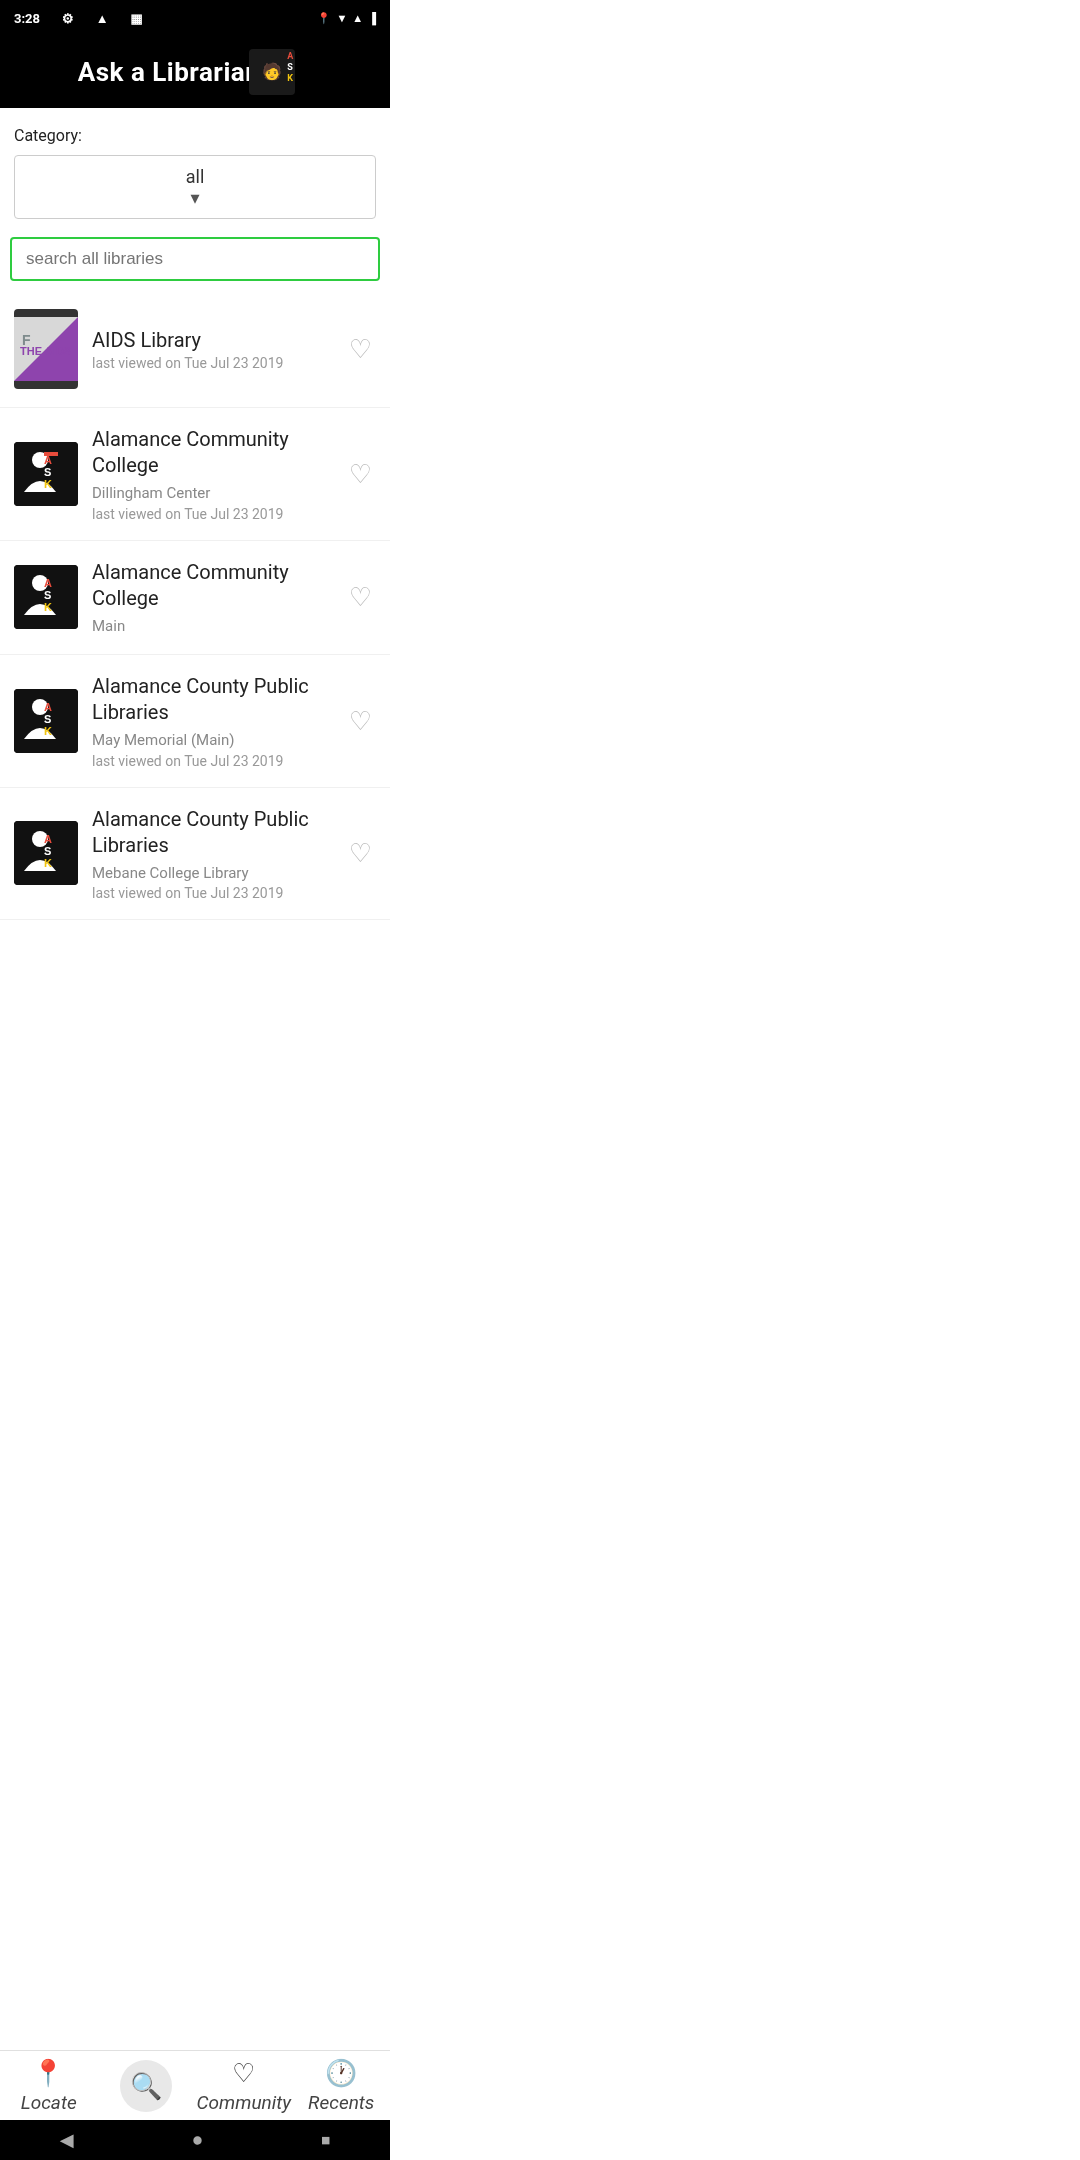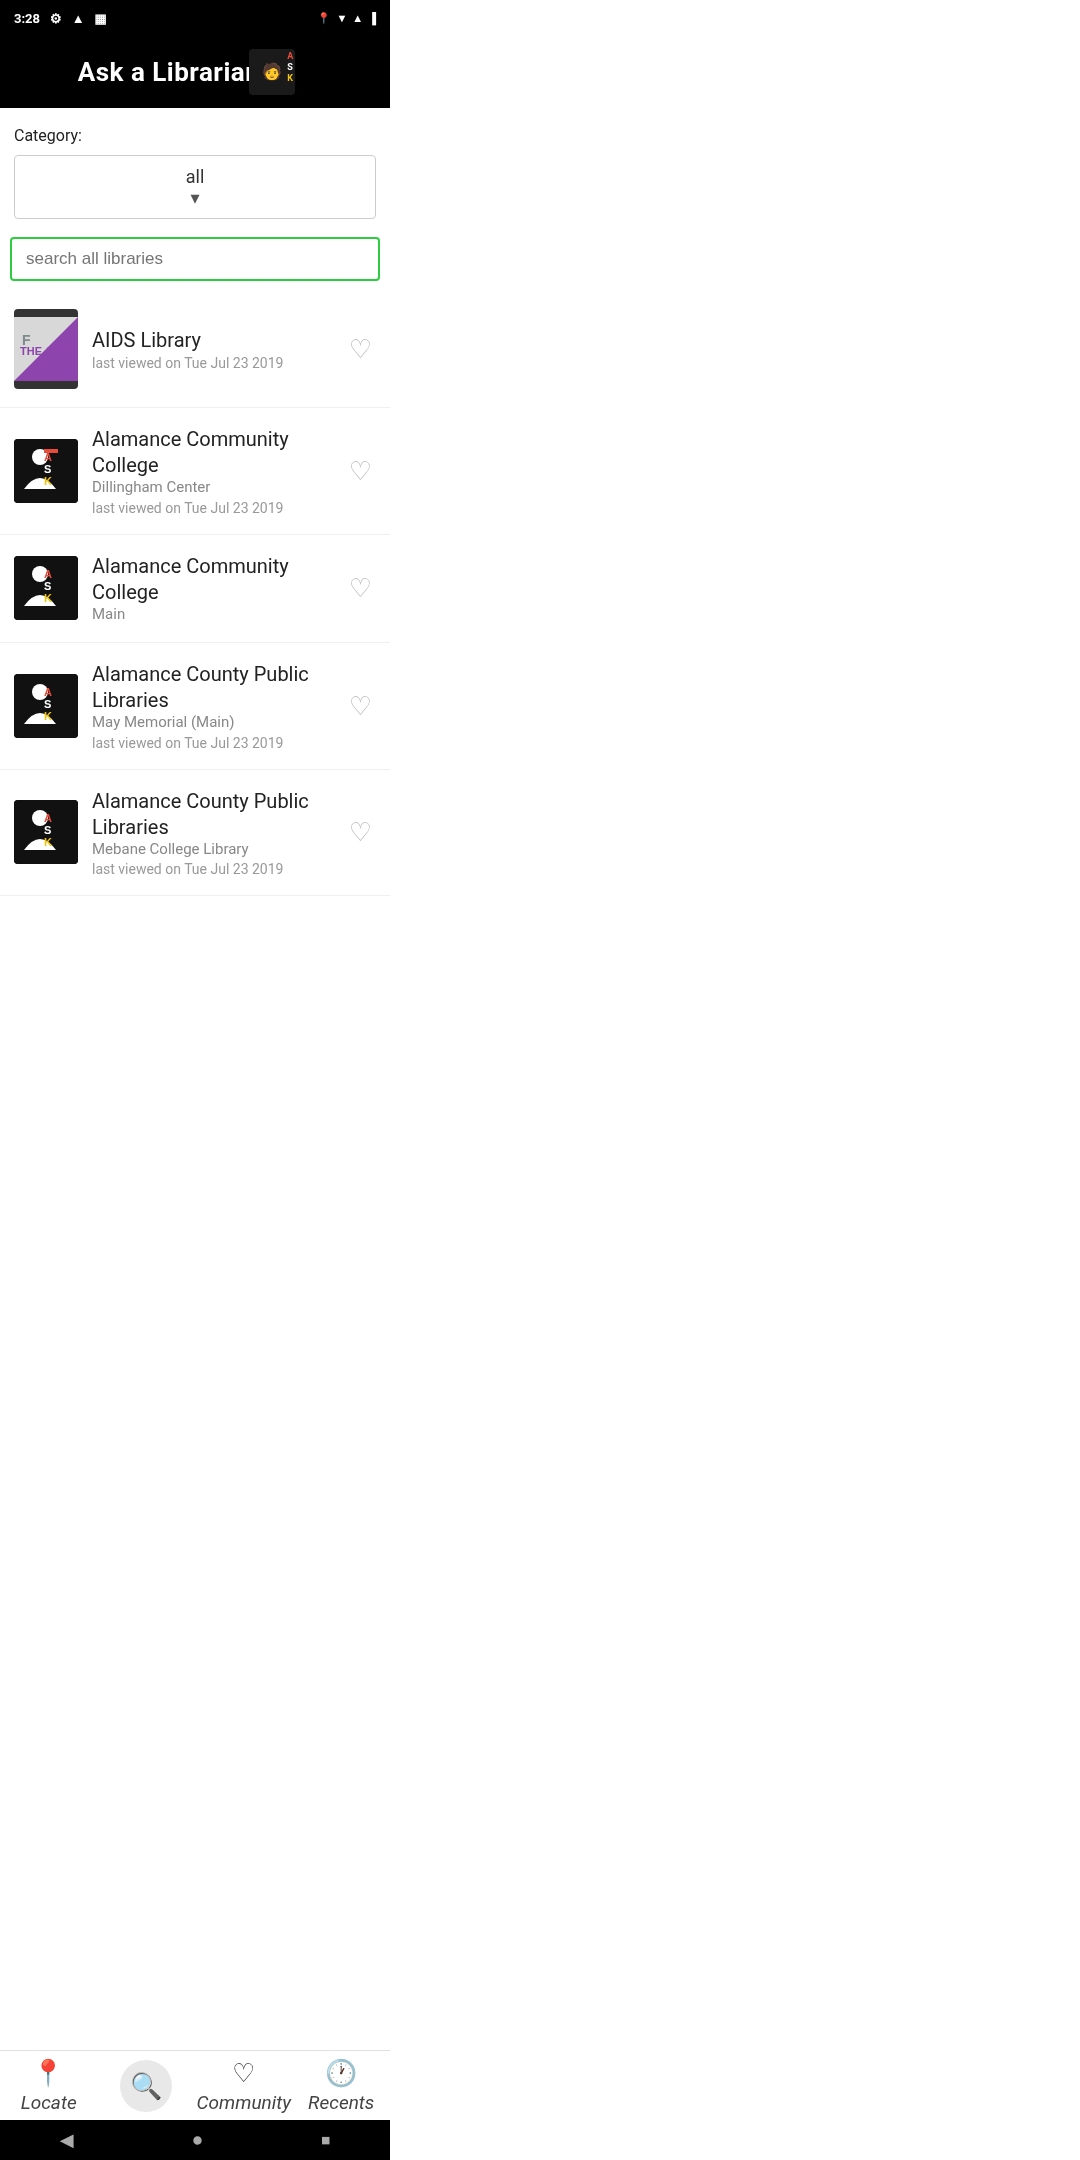--- a/index.html
+++ b/index.html
@@ -20,21 +20,21 @@
       color: #fff;
       display: flex;
       justify-content: space-between;
       align-items: center;
       padding: 6px 14px;
       height: 36px;
     }
     .status-left {
       display: flex;
       align-items: center;
-      gap: 10px;
+      gap: 22px;
       font-size: 13px;
       font-weight: bold;
     }
     .status-right {
       display: flex;
       align-items: center;
       gap: 5px;
       font-size: 11px;
     }
 
@@ -199,21 +199,21 @@
     }
     .library-name {
       font-size: 20px;
       color: #222;
       font-weight: 400;
       line-height: 1.3;
     }
     .library-sublabel {
       font-size: 15px;
       color: #888;
-      margin-top: 0;
+      margin-top: 6px;
       line-height: 1.3;
     }
     .library-last-viewed {
       font-size: 14px;
       color: #999;
       margin-top: 2px;
     }
 
     .heart-btn {
       flex-shrink: 0;

